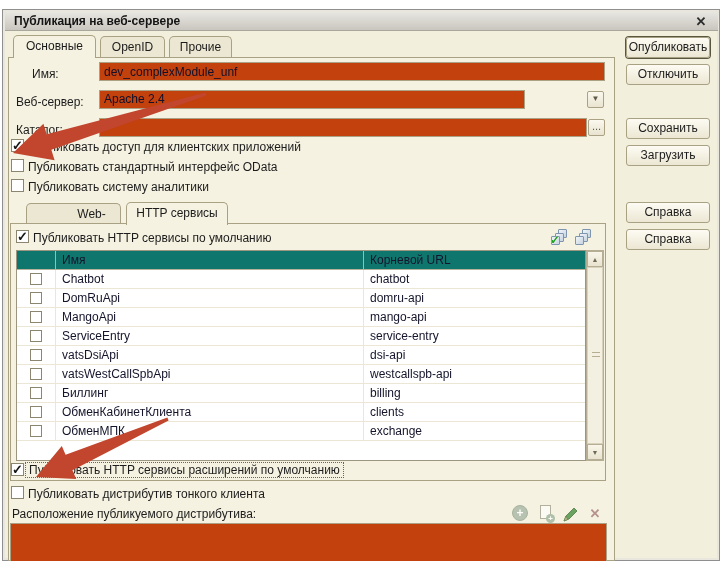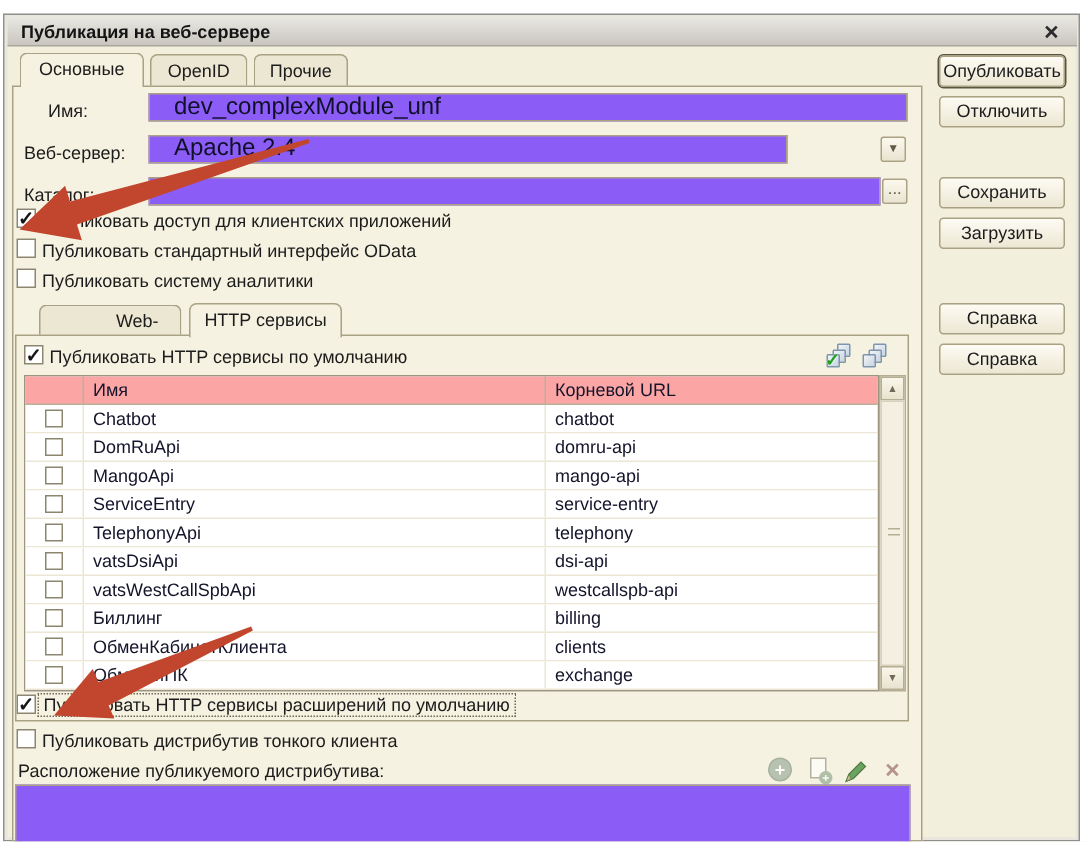--- a/index.html
+++ b/index.html
@@ -21,41 +21,41 @@
 
   
   .tab{position:absolute;height:22px;line-height:20px;text-align:center;
        border:1px solid var(--border-tan);border-bottom:none;border-radius:5px 5px 0 0;
        background:#ece7d2;z-index:1;}
   .tab.active{background:#f5f2e1;height:23px;z-index:3;}
   .panel{position:absolute;border:1px solid var(--border-tan);background:#f5f2e1;z-index:2;}
 
   
   .lbl{position:absolute;white-space:nowrap;}
-  .field, input.field{position:absolute;background:#8b5cf6;border:1px solid #aba285;
-         font-family:"Liberation Sans", sans-serif;font-size:16px;color:#10102a;
-         padding:1px 16px;margin:0;}
+  .field, input.field{position:absolute;background:#c2410c;border:1px solid #aba285;
+         font-family:"Liberation Sans", sans-serif;font-size:12px;color:#10102a;
+         padding:1px 4px;margin:0;}
   .fieldtext{line-height:14px;}
   .mini-btn{position:absolute;background:linear-gradient(#fbf8ee,#e9e4d0);
             border:1px solid #aba285;border-radius:2px;text-align:center;
             font-size:8px;color:#5f5a48;line-height:14px;cursor:pointer;}
 
   
   .cb{position:absolute;width:13px;height:13px;background:#ffffff;
       border:1px solid #8c8670;cursor:pointer;}
   .cb.checked::after{content:"✓";position:absolute;left:0px;top:-2px;
       font-size:13px;font-weight:bold;color:var(--check);}
   .cb.small{width:12px;height:12px;}
   .cblabel{position:absolute;white-space:nowrap;cursor:default;}
   .focus-rect{border:1px dotted #6b6753;padding:0 3px;}
 
   
   .table{position:absolute;left:16px;top:250px;width:570px;height:211px;
          border:1px solid #9c9681;background:#ffffff;}
-  .thead{display:flex;height:19px;background:#fca5a5;border-bottom:1px solid #b9b29a;
+  .thead{display:flex;height:19px;background:#0f766e;border-bottom:1px solid #b9b29a;
          font-size:12px;color:#14142b;}
   .trow{display:flex;height:19px;border-bottom:1px solid #ece7d4;background:#ffffff;
         font-size:12px;color:#14142b;}
   .tc1{width:39px;border-right:1px solid #ece7d4;display:flex;align-items:center;
        justify-content:center;flex:none;}
   .tc2{width:308px;border-right:1px solid #ece7d4;padding:2px 0 0 6px;flex:none;
        white-space:nowrap;overflow:hidden;}
   .tc3{flex:1;padding:2px 0 0 6px;white-space:nowrap;overflow:hidden;}
   .thead .tc1,.thead .tc2{border-right:1px solid #b9b29a;}
   .trow .cb.small{position:relative;}
@@ -190,27 +190,20 @@
       <div class="tc1">
           <span class="cb small"></span>
         </div>
       <div class="tc2">ServiceEntry</div>
       <div class="tc3">service-entry</div>
     </div>
     <div class="trow">
       <div class="tc1">
           <span class="cb small"></span>
         </div>
-      <div class="tc2">TelephonyApi</div>
-      <div class="tc3">telephony</div>
-    </div>
-    <div class="trow">
-      <div class="tc1">
-          <span class="cb small"></span>
-        </div>
       <div class="tc2">vatsDsiApi</div>
       <div class="tc3">dsi-api</div>
     </div>
     <div class="trow">
       <div class="tc1">
           <span class="cb small"></span>
         </div>
       <div class="tc2">vatsWestCallSpbApi</div>
       <div class="tc3">westcallspb-api</div>
     </div>

